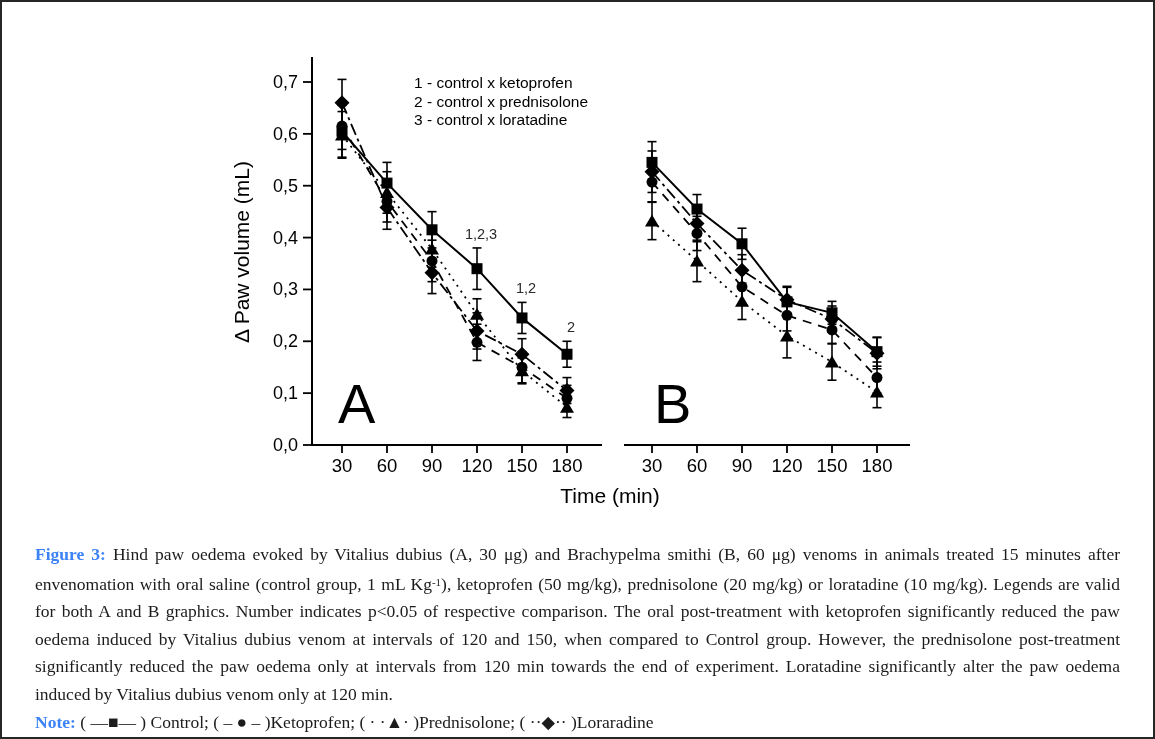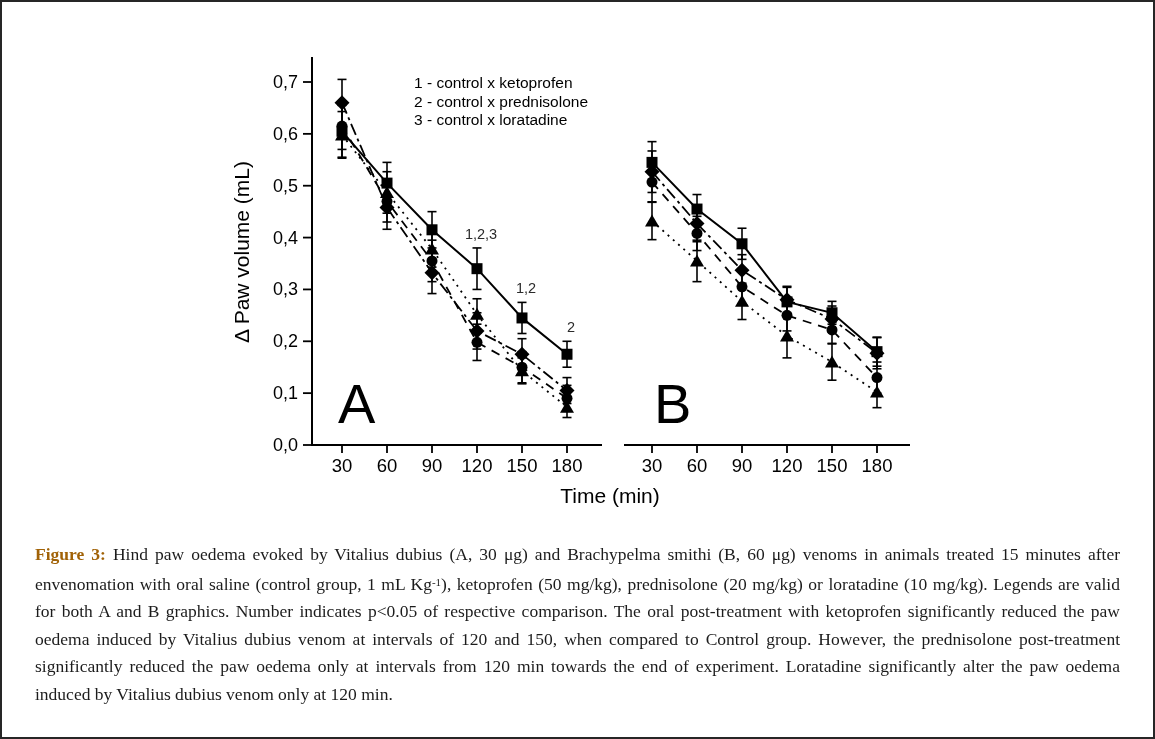--- a/index.html
+++ b/index.html
@@ -15,21 +15,21 @@
   }
   .chart-wrap{width:1155px;height:515px;}
   svg text{font-family:"Liberation Sans", sans-serif;}
   .caption{
     margin:24px 33px 0 33px;
     font-size:17.5px;
     line-height:27.6px;
     color:#1c1c1c;
     text-align:justify;
   }
-  .caption b, .note b{font-weight:bold;color:#a16207;}
+  .caption b, .note b{font-weight:bold;color:#3b82f6;}
   .caption sup{font-size:11px;vertical-align:4px;}
   .note{
     margin:0 33px;
     font-size:17.5px;
     line-height:27.6px;
     color:#1c1c1c;
     text-align:left;
   }
 </style>
 </head>
@@ -310,14 +310,15 @@
             <polygon points="875,343.71285714285716 882.5,351.21285714285716 875,358.71285714285716 867.5,351.21285714285716" fill="#000000"></polygon>
           </g>
           <text x="652" y="421" font-size="56" fill="#000000" text-anchor="start">B</text>
         </g>
         <text x="608" y="501" font-size="21" fill="#000000" text-anchor="middle">Time (min)</text>
       </svg>
   </div>
 
   <p class="caption"><b>Figure 3:</b><span> Hind paw oedema evoked by Vitalius dubius (A, 30 μg) and Brachypelma smithi (B, 60 μg) venoms in animals treated 15 minutes after envenomation with oral saline (control group, 1 mL Kg</span><sup>-1</sup><span>), ketoprofen (50 mg/kg), prednisolone (20 mg/kg) or loratadine (10 mg/kg). Legends are valid for both A and B graphics. Number indicates p&lt;0.05 of respective comparison. The oral post-treatment with ketoprofen significantly reduced the paw oedema induced by Vitalius dubius venom at intervals of 120 and 150, when compared to Control group. However, the prednisolone post-treatment significantly reduced the paw oedema only at intervals from 120 min towards the end of experiment. Loratadine significantly alter the paw oedema induced by Vitalius dubius venom only at 120 min.</span></p>
 
+  <p class="note"><b>Note:</b><span> ( —■— ) Control; ( – ● – )Ketoprofen; ( · ·▲· )Prednisolone; ( ··◆·· )Loraradine</span></p>
 
 </div>
 
 </body></html>

